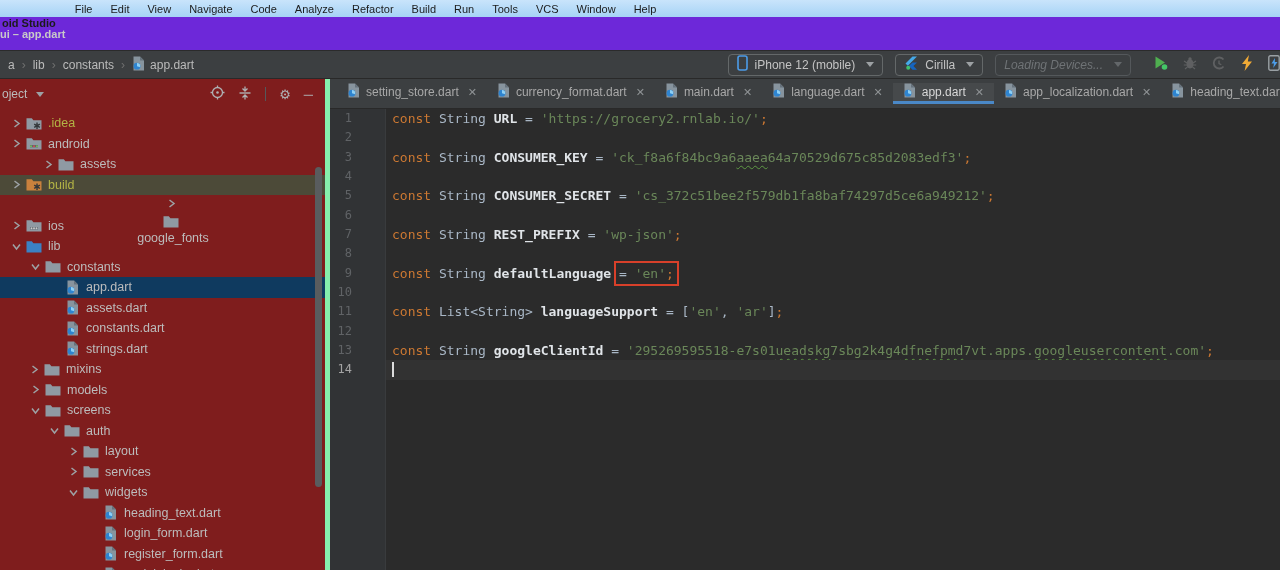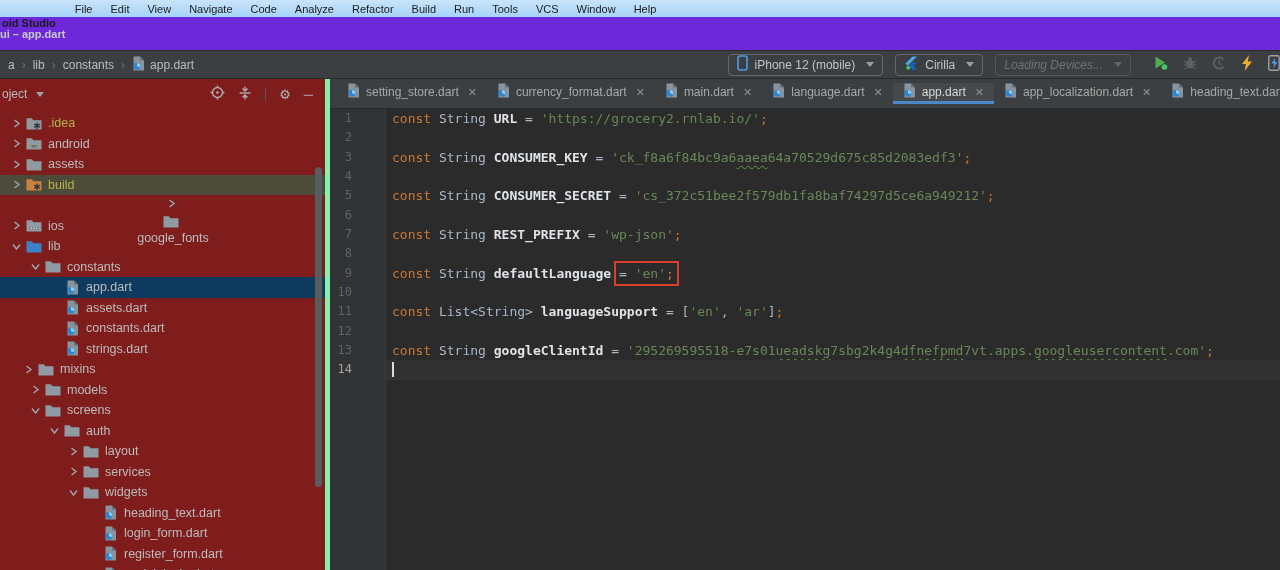--- a/index.html
+++ b/index.html
@@ -222,21 +222,21 @@
             <svg width="16" height="13" viewBox="0 0 16 13">
               <path d="M0.5 1.2 h5.3 l1.6 2 h8.1 v9.3 h-15 z" fill="#8f9aa3"></path>
               <rect x="4" y="8" width="8" height="2.4" fill="#5e686f"></rect>
               <circle cx="5" cy="9.2" r="1" fill="#77c159"></circle>
               <circle cx="8" cy="9.2" r="1" fill="#d44d4d"></circle>
               <circle cx="11" cy="9.2" r="1" fill="#77c159"></circle>
             </svg>
           </span>
           <span class="tlabel">android</span>
         </div>
-        <div class="trow" style="padding-left: 8px;">
+        <div class="trow" style="padding-left: 8px; margin-left: 32px;">
           <span class="chev">
             <svg width="9" height="9" viewBox="0 0 9 9">
               <path d="M2.5 1 L7 4.5 L2.5 8" stroke="#9da2a5" stroke-width="1.5" fill="none"></path>
             </svg>
           </span>
           <span class="ticon">
             <svg width="16" height="13" viewBox="0 0 16 13">
               <path d="M0.5 1.2 h5.3 l1.6 2 h8.1 v9.3 h-15 z" fill="#8f9aa3"></path>
             </svg>
           </span>
@@ -353,21 +353,21 @@
           <span class="ticon">
             <svg width="13" height="15" viewBox="0 0 13 15">
               <path d="M1.5 0.5 h6.5 l4 4 v10 h-10.5 z" fill="#87949e"></path>
               <path d="M8 0.5 l4 4 h-4 z" fill="#66727c"></path>
               <circle cx="5" cy="10.2" r="3.4" fill="#2e84d0"></circle>
               <path d="M5 6.9 a3.3 3.3 0 0 1 3.1 4.4 l-3.1-1.1 z" fill="#8ed0f5"></path>
             </svg>
           </span>
           <span class="tlabel">strings.dart</span>
         </div>
-        <div class="trow" style="padding-left: 20px;">
+        <div class="trow" style="padding-left: 26px;">
           <span class="chev">
             <svg width="9" height="9" viewBox="0 0 9 9">
               <path d="M2.5 1 L7 4.5 L2.5 8" stroke="#9da2a5" stroke-width="1.5" fill="none"></path>
             </svg>
           </span>
           <span class="ticon">
             <svg width="16" height="13" viewBox="0 0 16 13">
               <path d="M0.5 1.2 h5.3 l1.6 2 h8.1 v9.3 h-15 z" fill="#8f9aa3"></path>
             </svg>
           </span>

